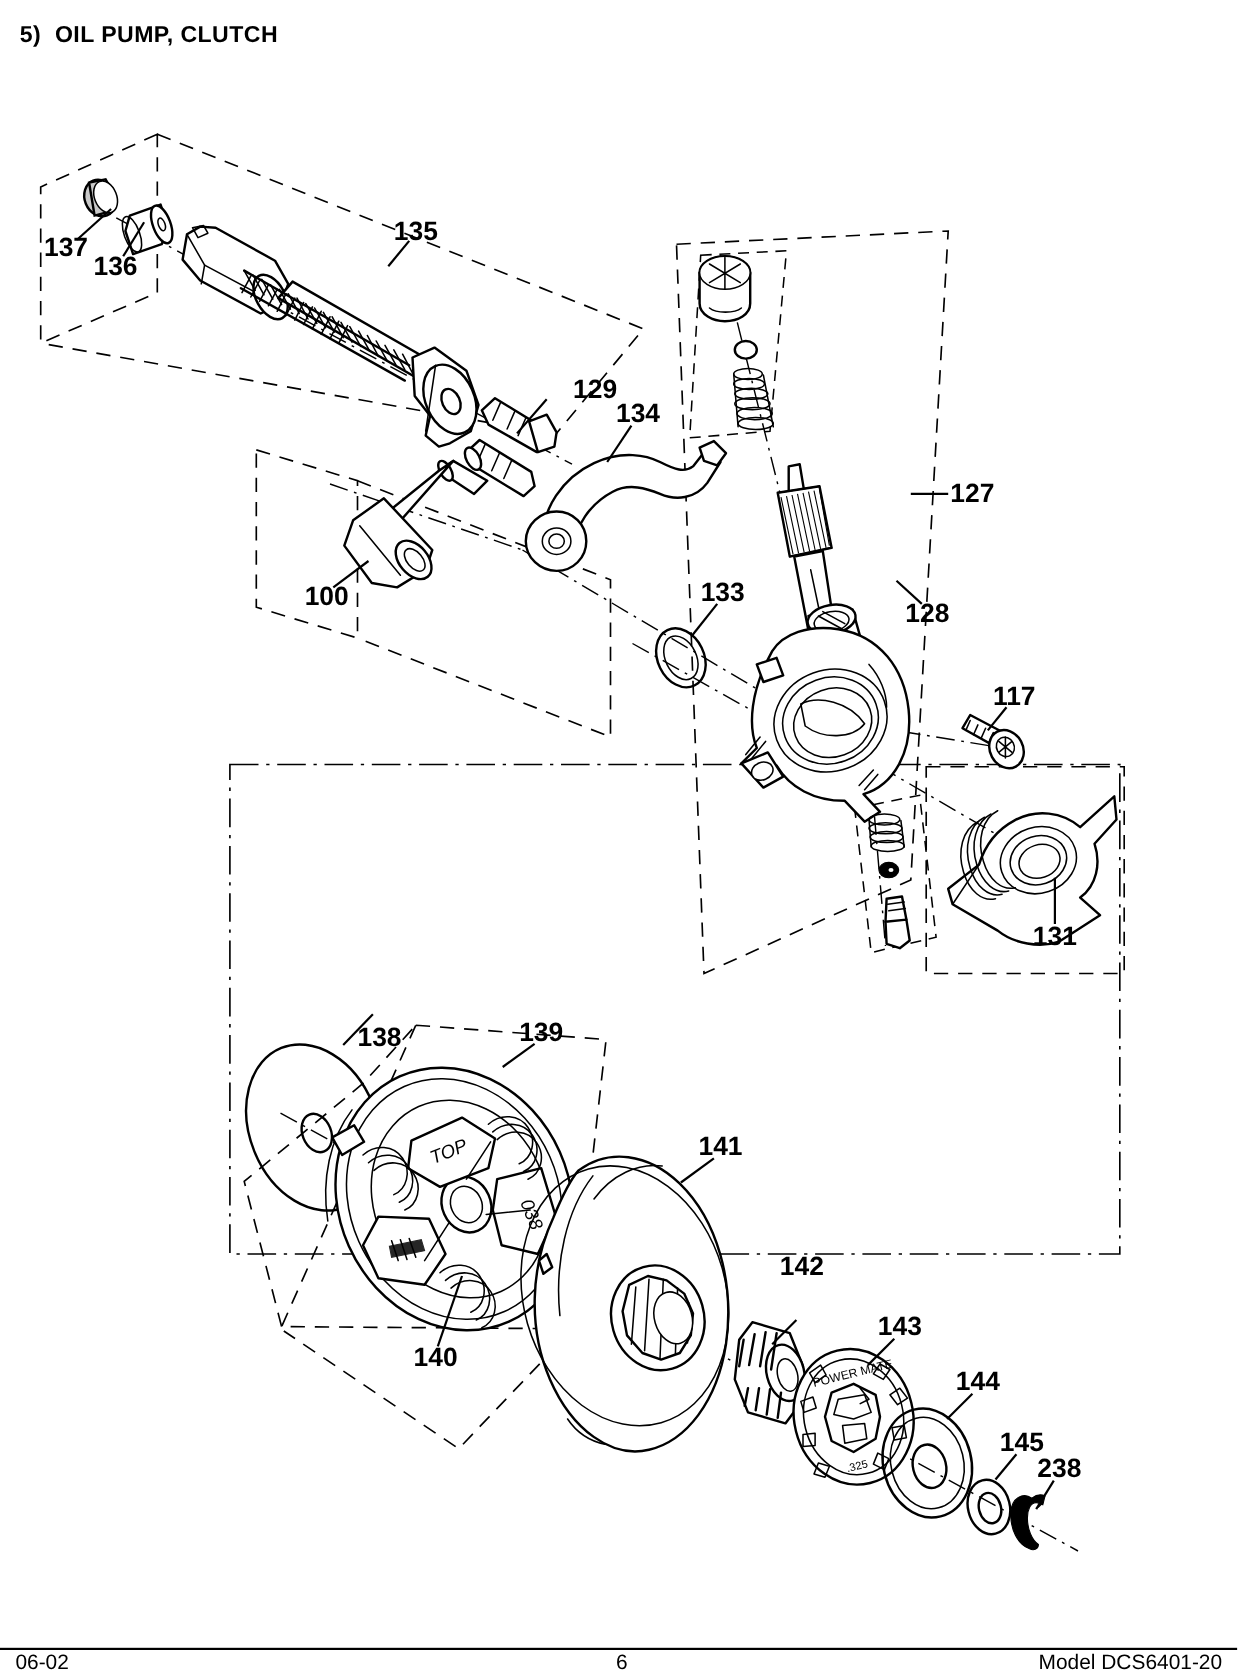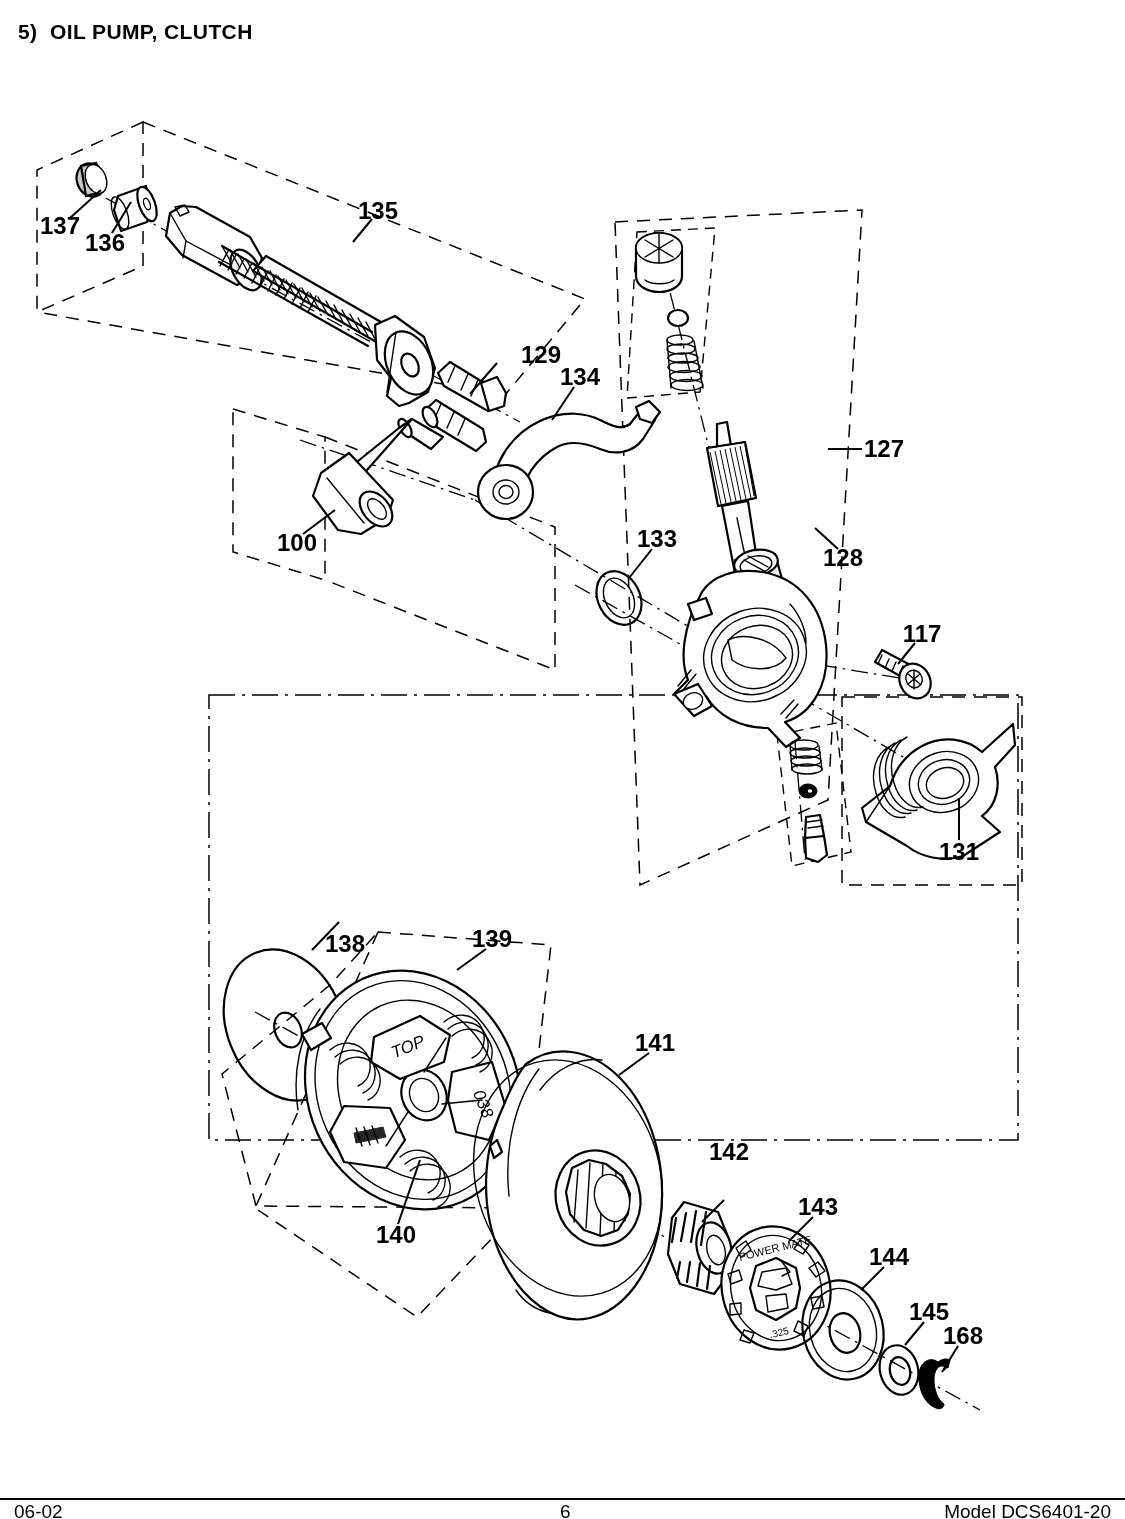--- a/index.html
+++ b/index.html
@@ -487,20 +487,20 @@
   <div class="callout-label" style="left:922px; top:634px;">117</div>
   <div class="callout-label" style="left:959px; top:852px;">131</div>
   <div class="callout-label" style="left:345px; top:912px;margin-top:32px;">138</div>
   <div class="callout-label" style="left:492px; top:939px;">139</div>
   <div class="callout-label" style="left:396px; top:1235px;">140</div>
   <div class="callout-label" style="left:655px; top:1043px;">141</div>
   <div class="callout-label" style="left:729px; top:1152px;text-align:right;">142</div>
   <div class="callout-label" style="left:818px; top:1207px;">143</div>
   <div class="callout-label" style="left:889px; top:1257px;">144</div>
   <div class="callout-label" style="left:929px; top:1312px;">145</div>
-  <div class="callout-label" style="left:963px; top:1336px;">168</div>
+  <div class="callout-label" style="left:963px; top:1336px;">238</div>
 
   <div id="footer-rule"></div>
   <div class="footer-text" id="footer-date">06-02</div>
   <div class="footer-text" id="footer-page">6</div>
   <div class="footer-text" id="footer-model">Model  DCS6401-20</div>
 
 </div>
 
 </body></html>

